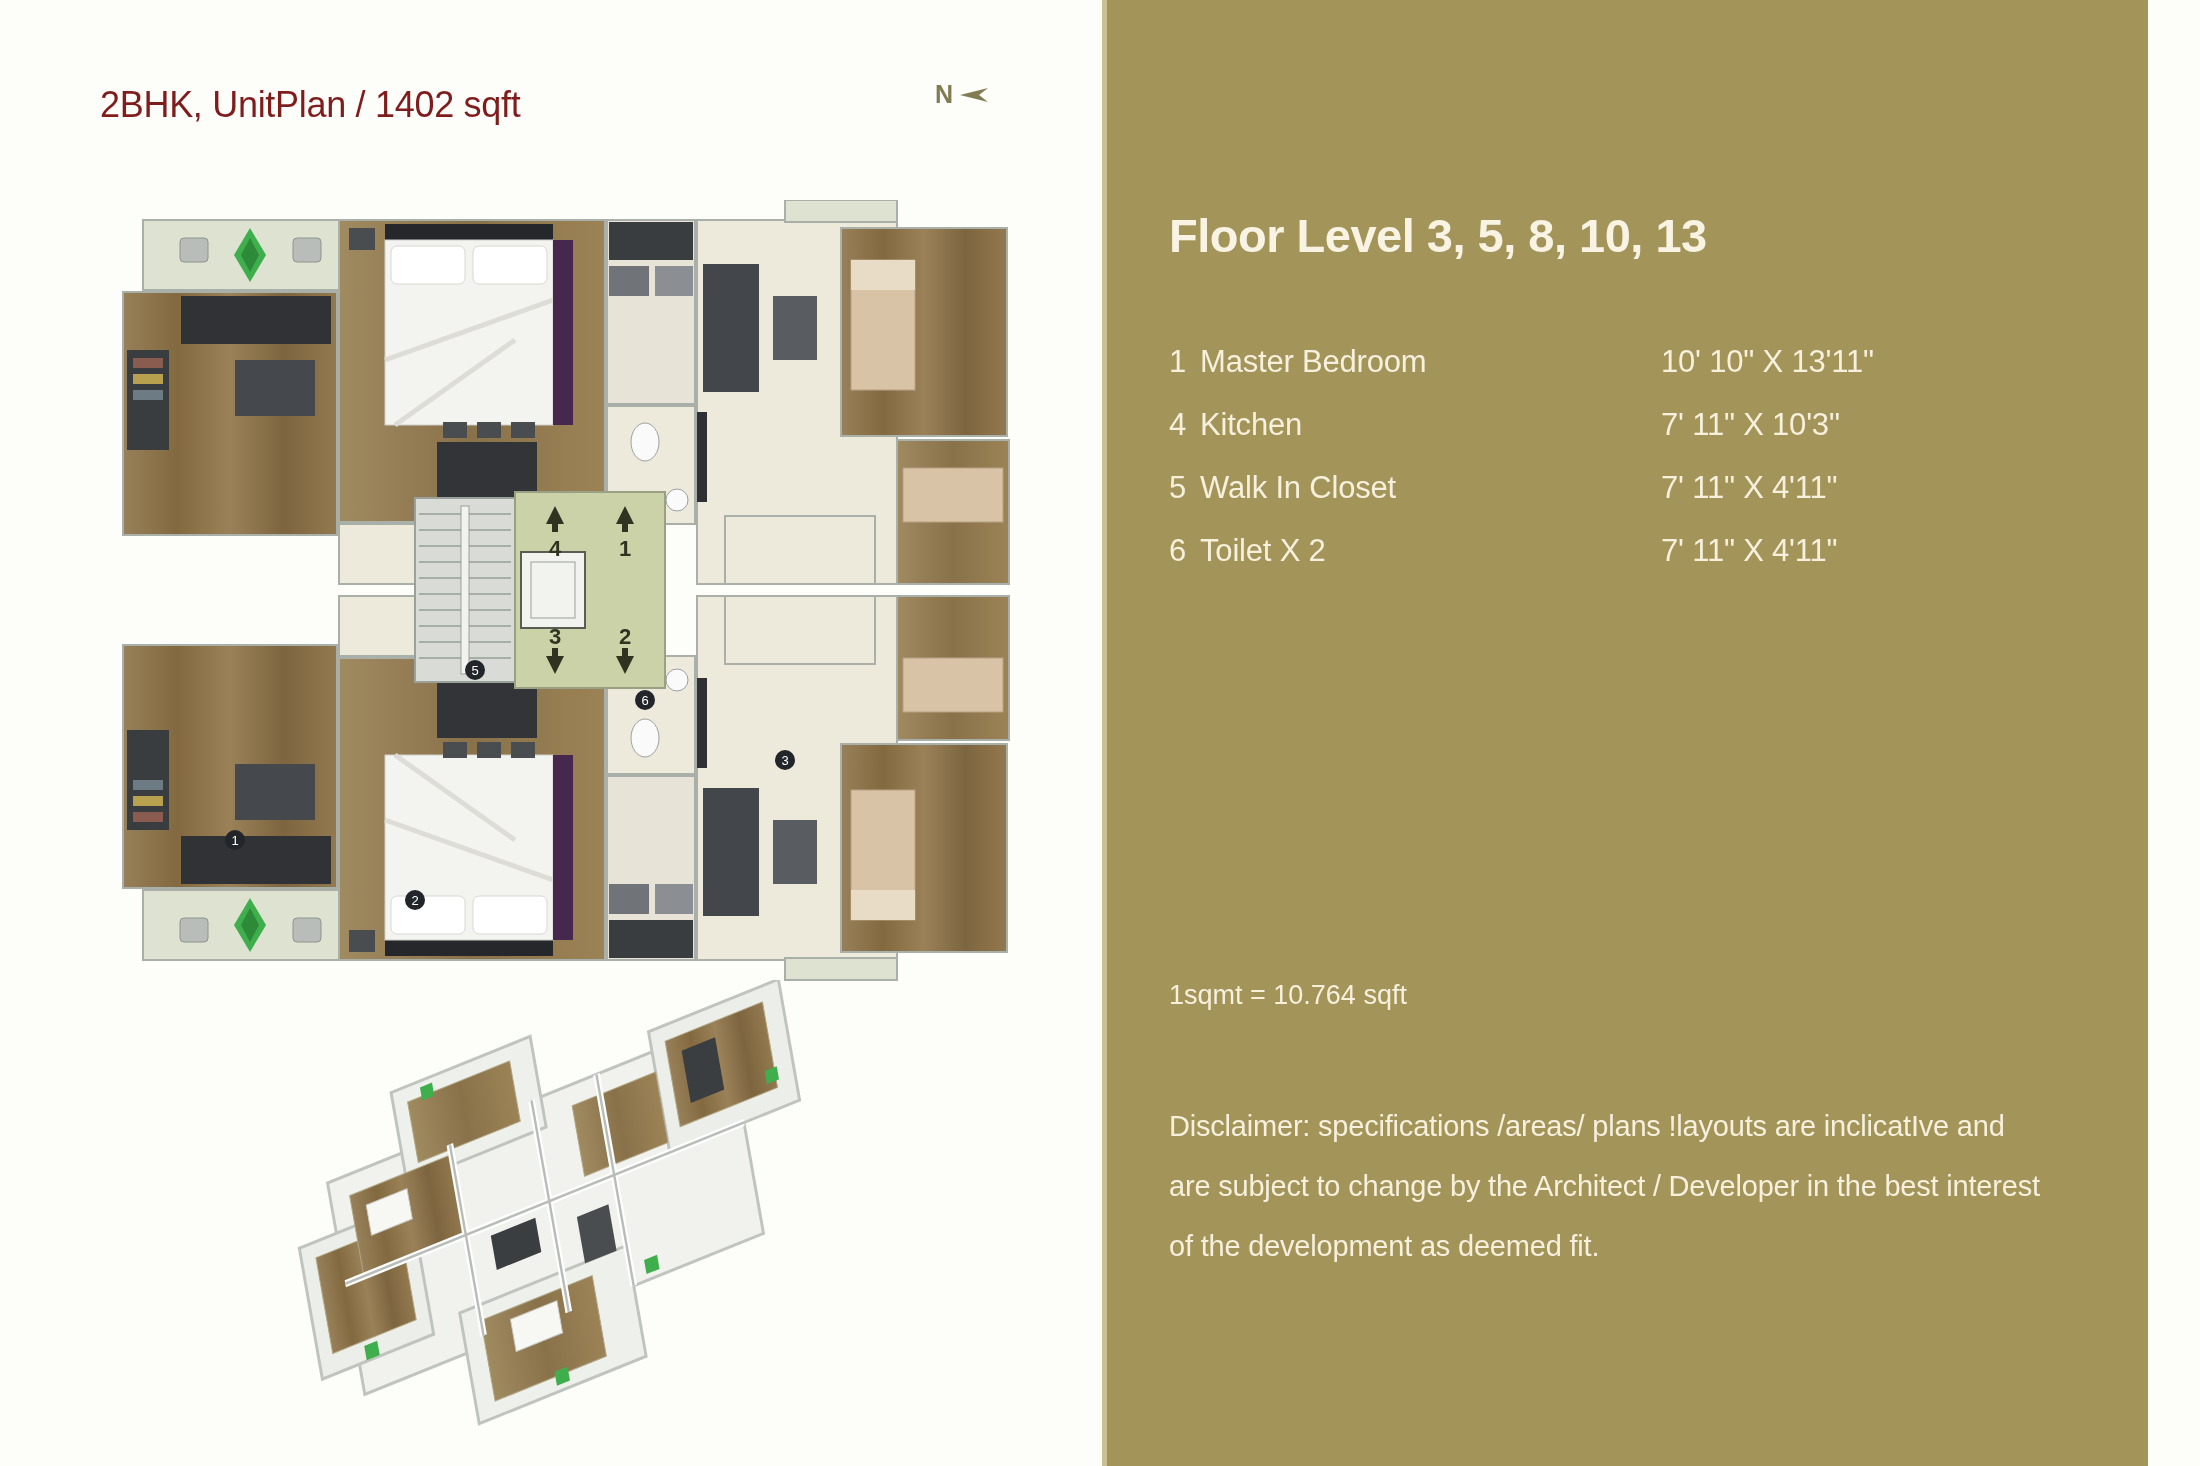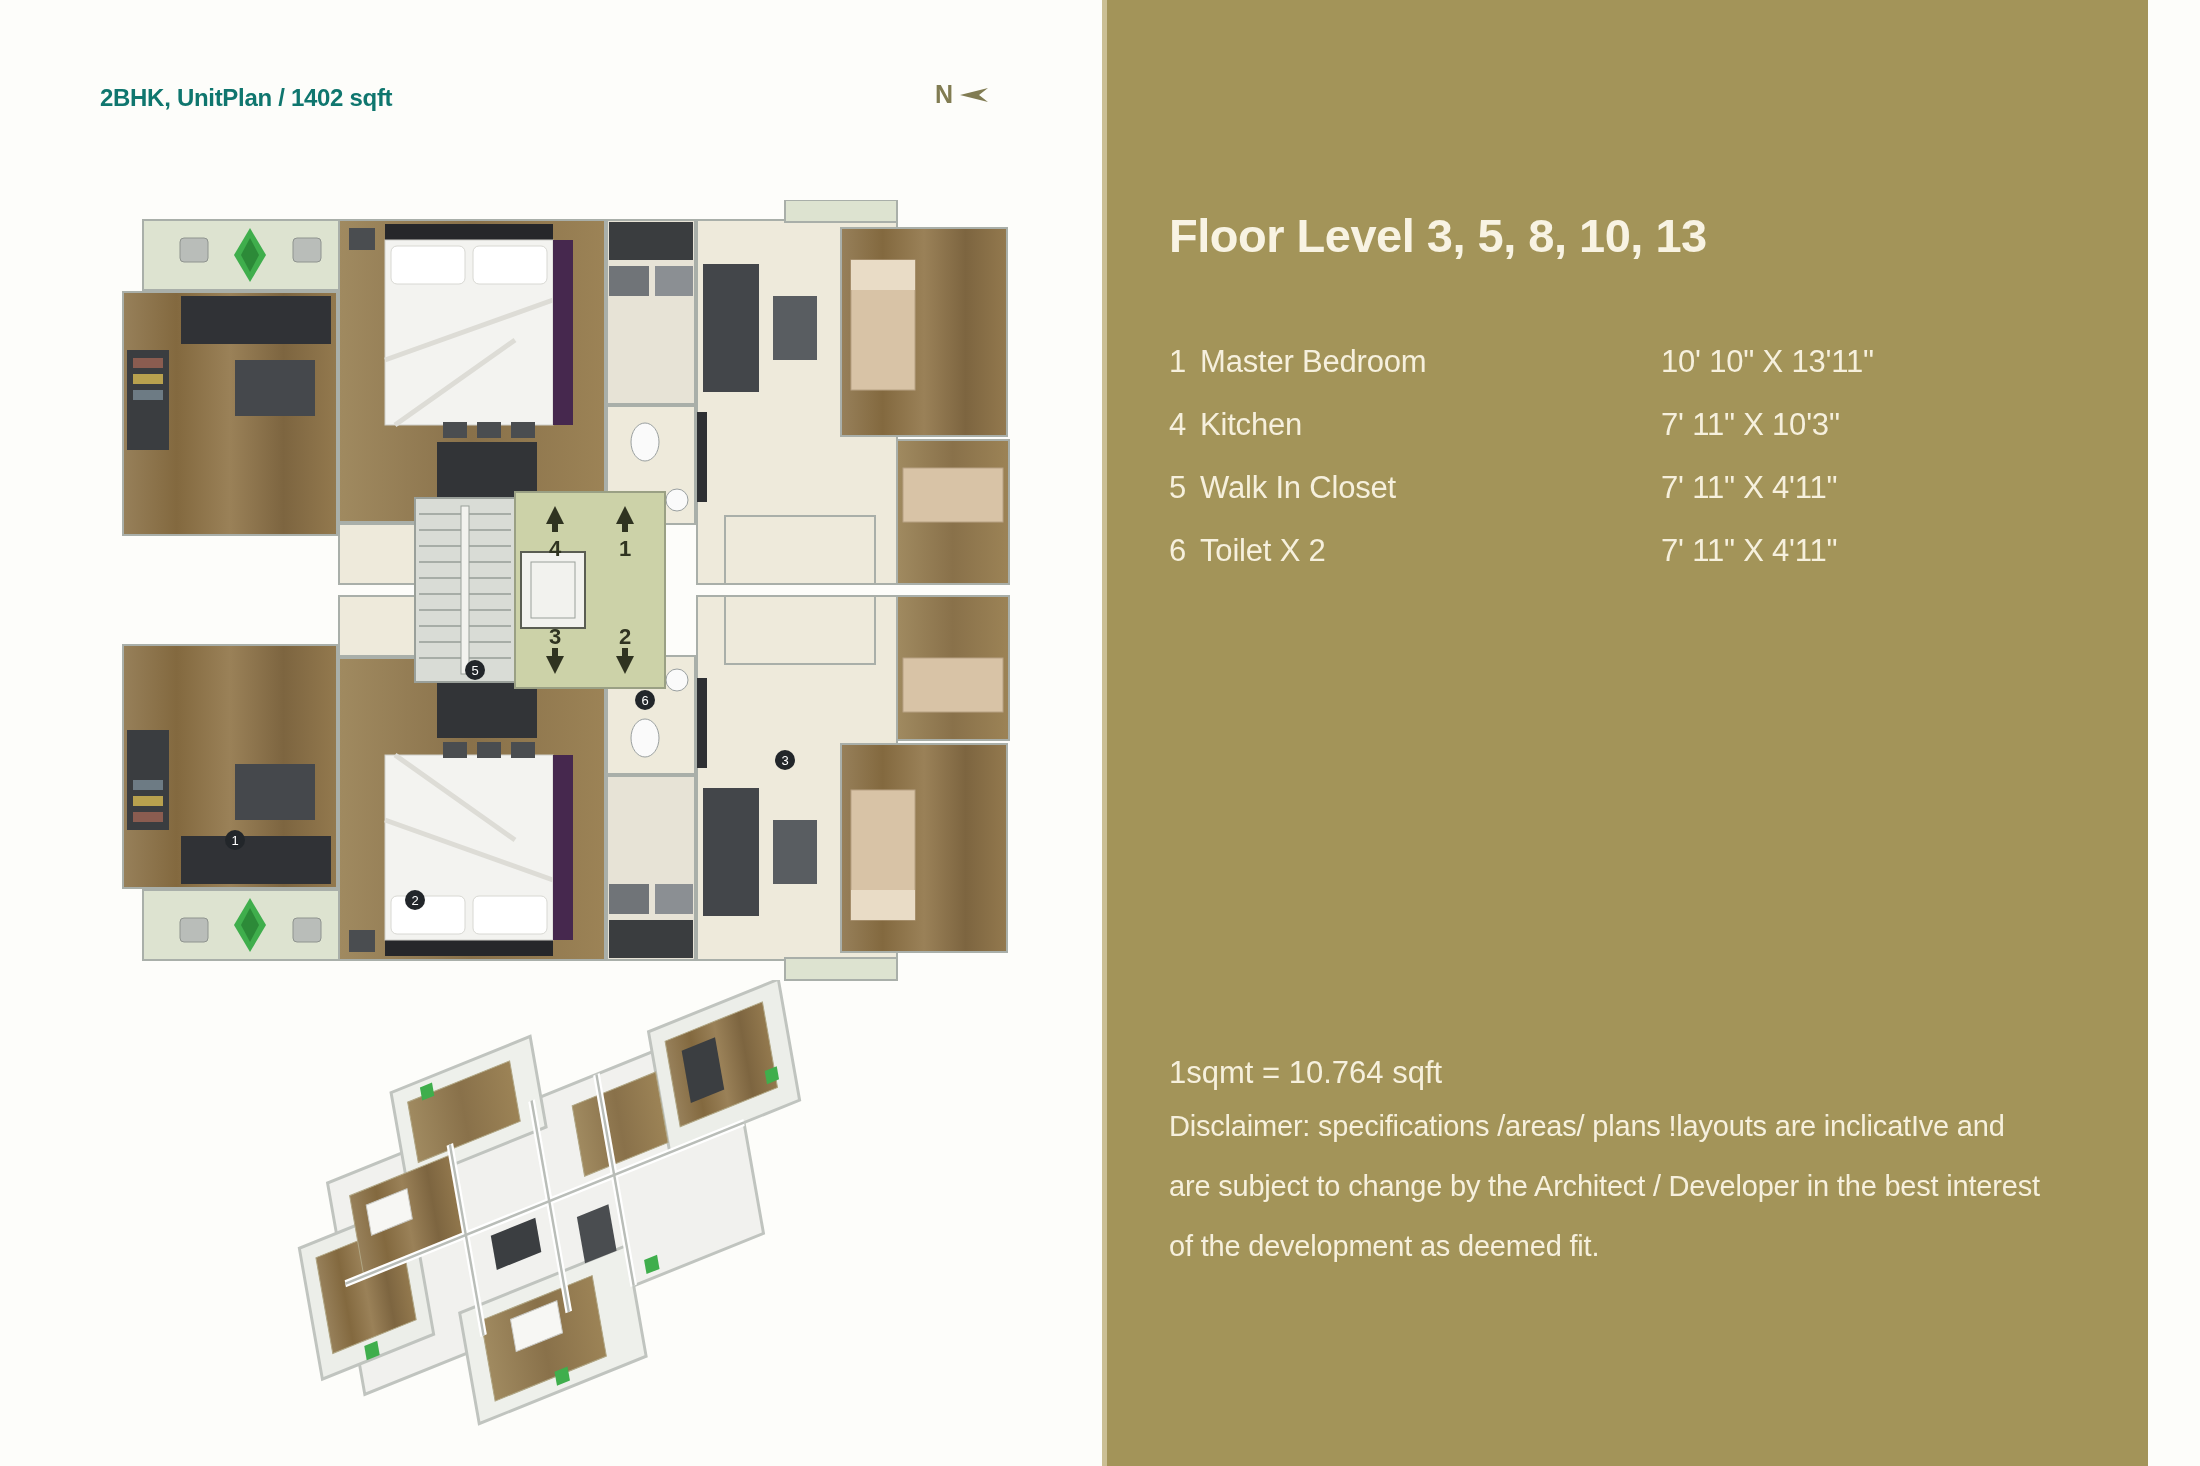--- a/index.html
+++ b/index.html
@@ -4,21 +4,21 @@
 <style>
   html,body{margin:0;padding:0;}
   body{
     width:2200px;height:1466px;position:relative;overflow:hidden;
     background:#fdfdfa;font-family:"Liberation Sans",sans-serif;
     -webkit-font-smoothing:antialiased;
   }
   
   .page-title{
     position:absolute;left:100px;top:84px;
-    font-size:24px;font-weight:700;letter-spacing:-0.3px;color:#0f766e;
+    font-size:36px;font-weight:400;letter-spacing:-0.3px;color:#7f1d1d;
   }
   .north-marker{
     position:absolute;left:935px;top:80px;display:flex;align-items:center;gap:4px;
     color:#817c52;font-weight:700;font-size:25px;letter-spacing:1px;
   }
   .plan-wrap{position:absolute;left:85px;top:200px;width:930px;height:815px;}
   .iso-wrap{position:absolute;left:250px;top:980px;width:580px;height:460px;}
   
   .panel{
     position:absolute;left:1102px;top:0;width:1046px;height:1466px;
@@ -28,21 +28,21 @@
   .panel-heading{
     position:absolute;left:62px;top:208px;
     font-size:47px;font-weight:600;letter-spacing:-0.5px;color:#f8f3e3;
   }
   .room-list{position:absolute;left:62px;top:330px;width:940px;}
   .room-row{position:relative;height:63px;font-size:31px;font-weight:500;letter-spacing:-0.2px;}
   .room-label{position:absolute;left:0;top:14px;white-space:nowrap;text-align:right;}
   .room-num{display:inline-block;margin-right:14px;}
   .room-dims{position:absolute;left:492px;top:14px;white-space:nowrap;}
   .conversion-note{
-    position:absolute;left:62px;top:1055px;font-size:31px;font-weight:500;
+    position:absolute;left:62px;top:980px;font-size:27px;font-weight:500;
   }
   .disclaimer{
     position:absolute;left:62px;top:1096px;width:880px;
     font-size:29px;font-weight:500;line-height:60px;letter-spacing:-0.2px;
   }
   svg text{font-family:"Liberation Sans",sans-serif;}
 </style>
 </head>
 <body>
 

